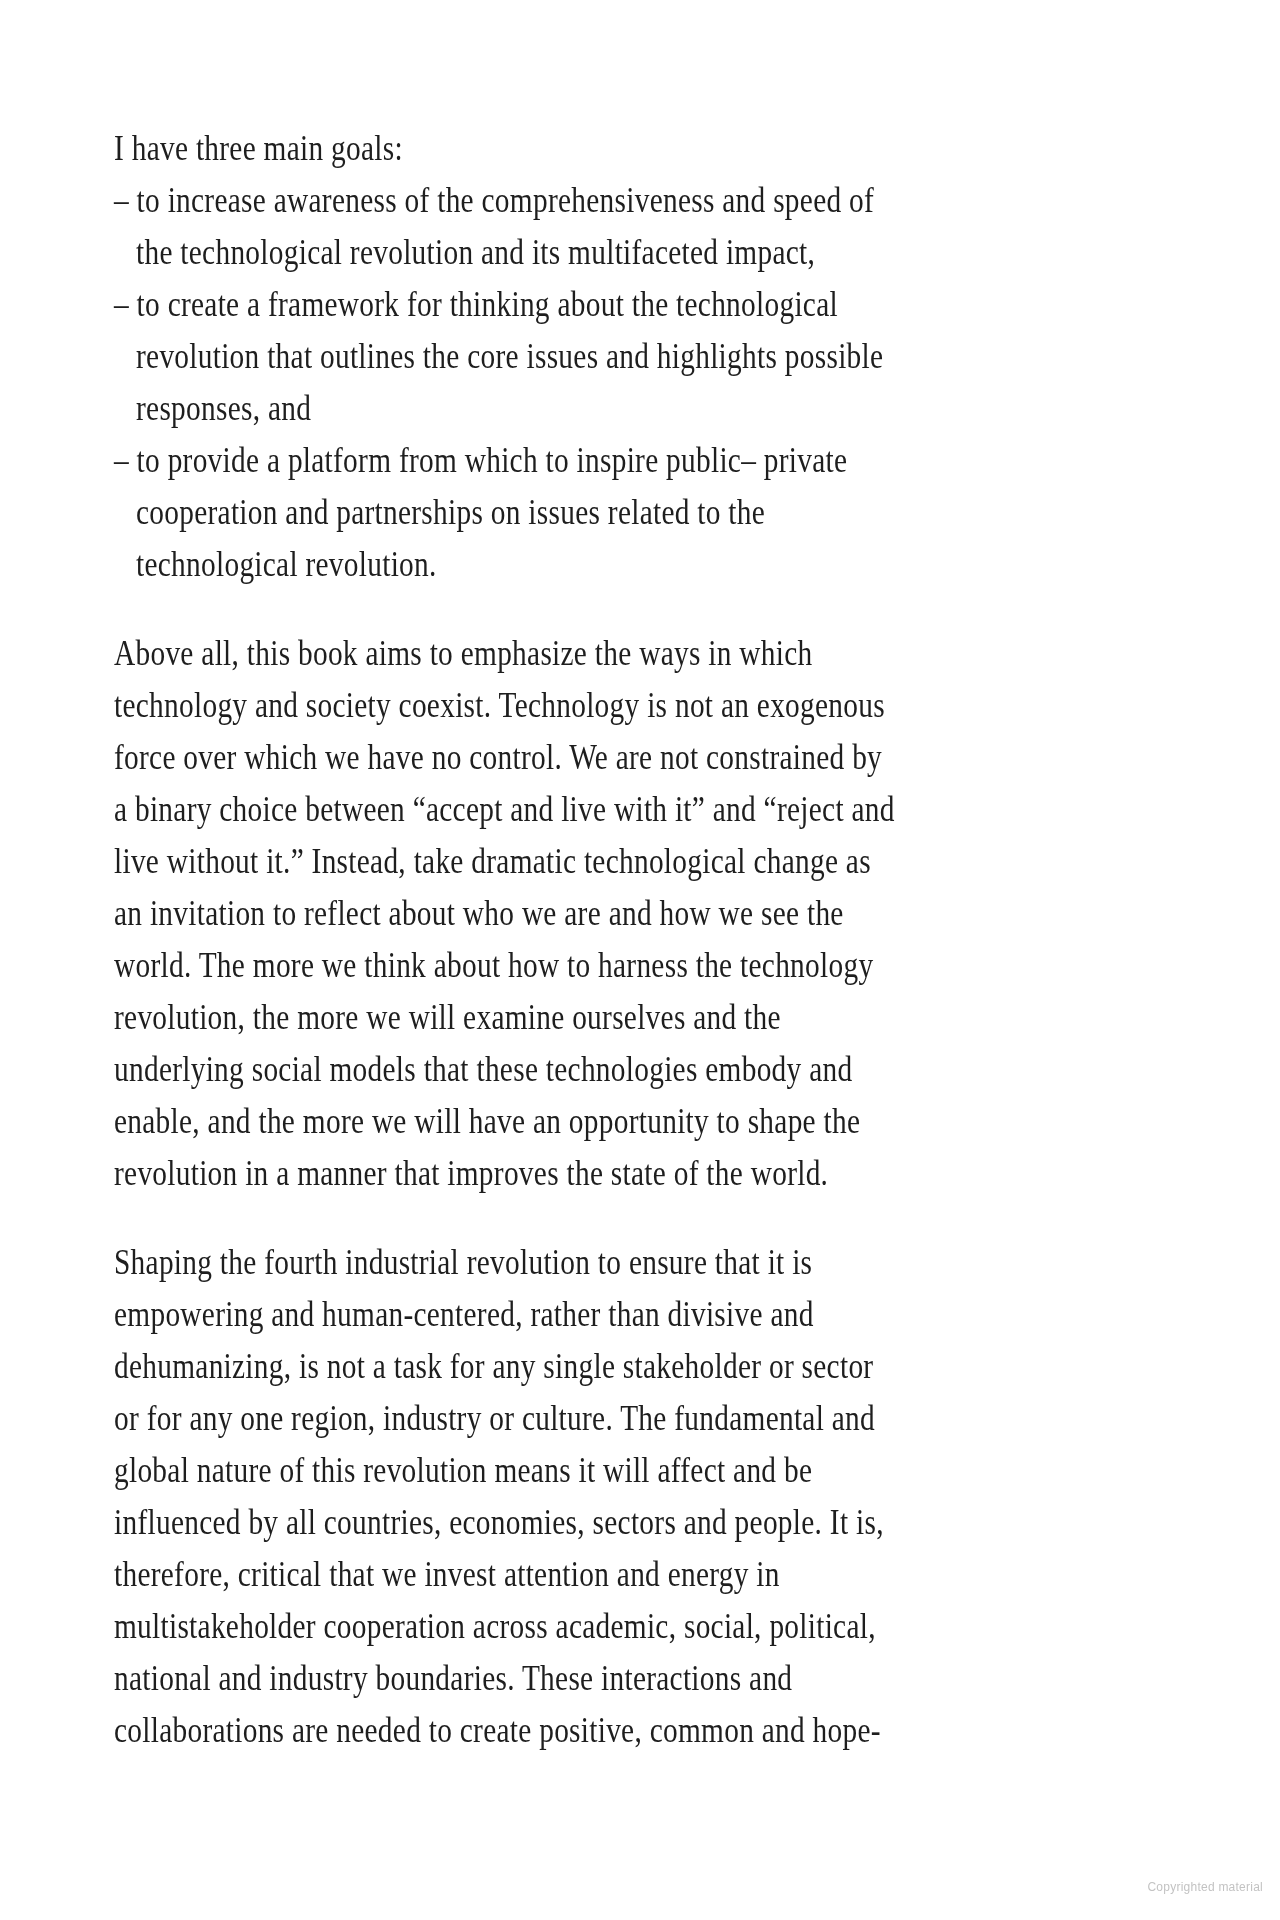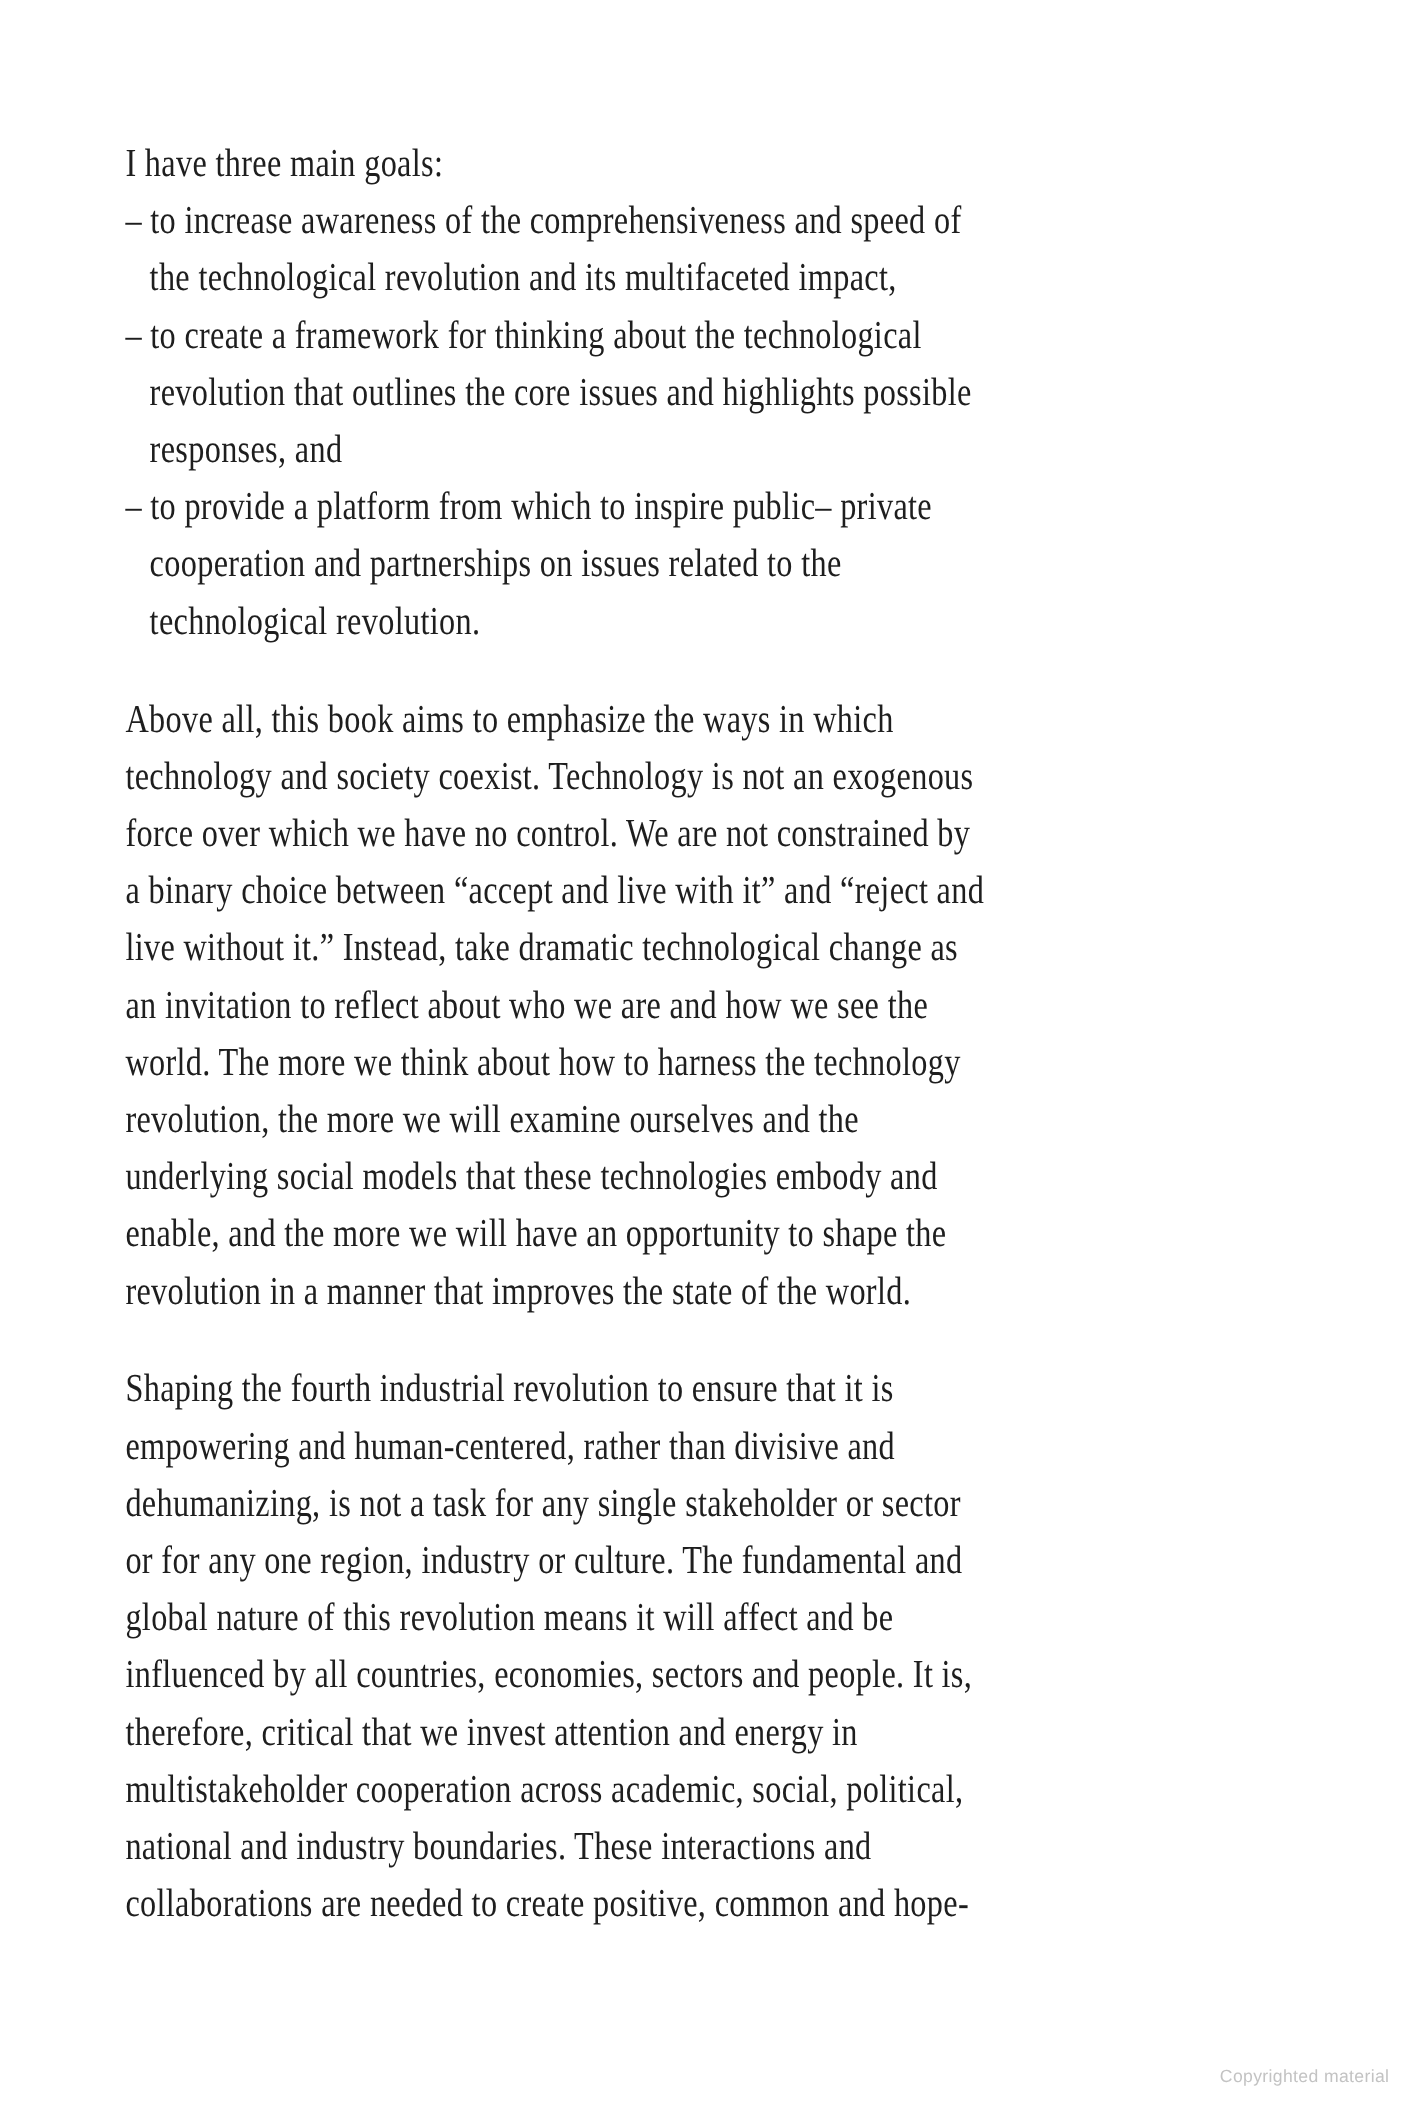--- a/index.html
+++ b/index.html
@@ -36,21 +36,21 @@
     text-indent: -27px;
   }
   .body-para {
     margin-top: 37px;
   }
   .watermark {
     position: absolute;
     top: 1881px;
     right: 17px;
     font-family: "Liberation Sans", "DejaVu Sans", sans-serif;
-    font-size: 16px;
+    font-size: 12px;
     line-height: 1;
     color: #c3c3c3;
     letter-spacing: 0.02em;
   }
 </style>
 </head>
 <body>
 
 <div class="page" style="background: rgb(255, 255, 255);">
   <div class="text-column" style="color: rgb(30, 30, 30);">

